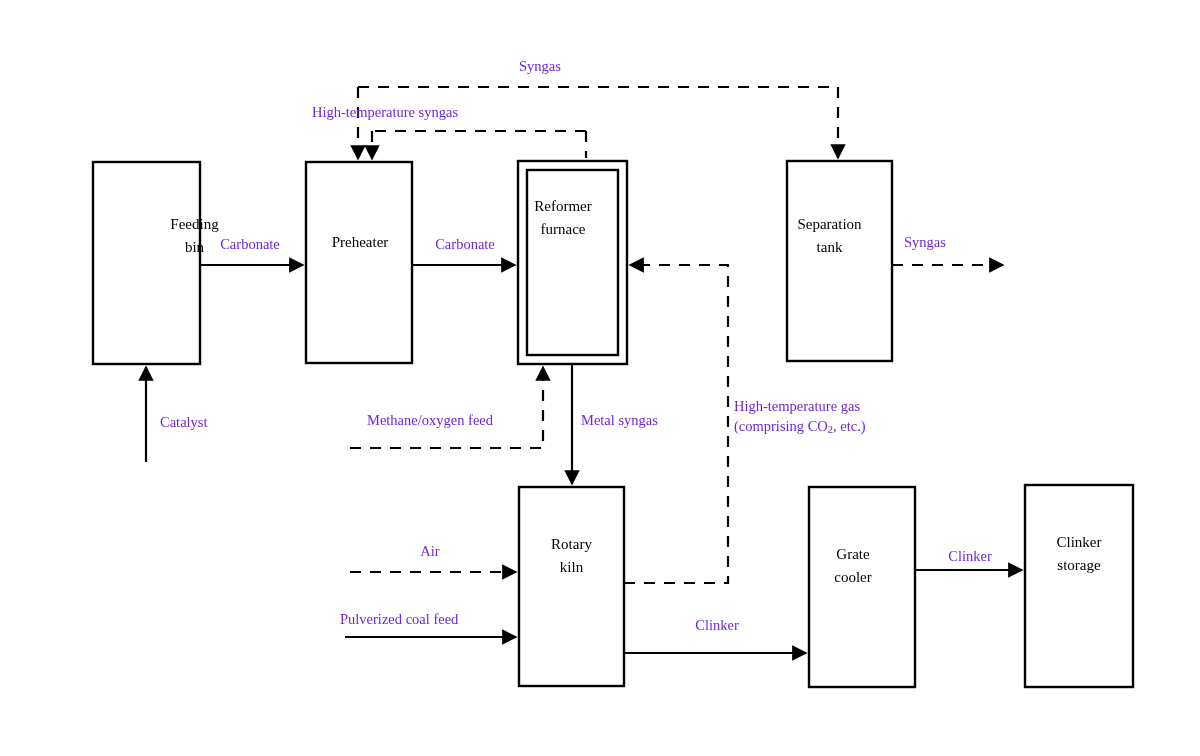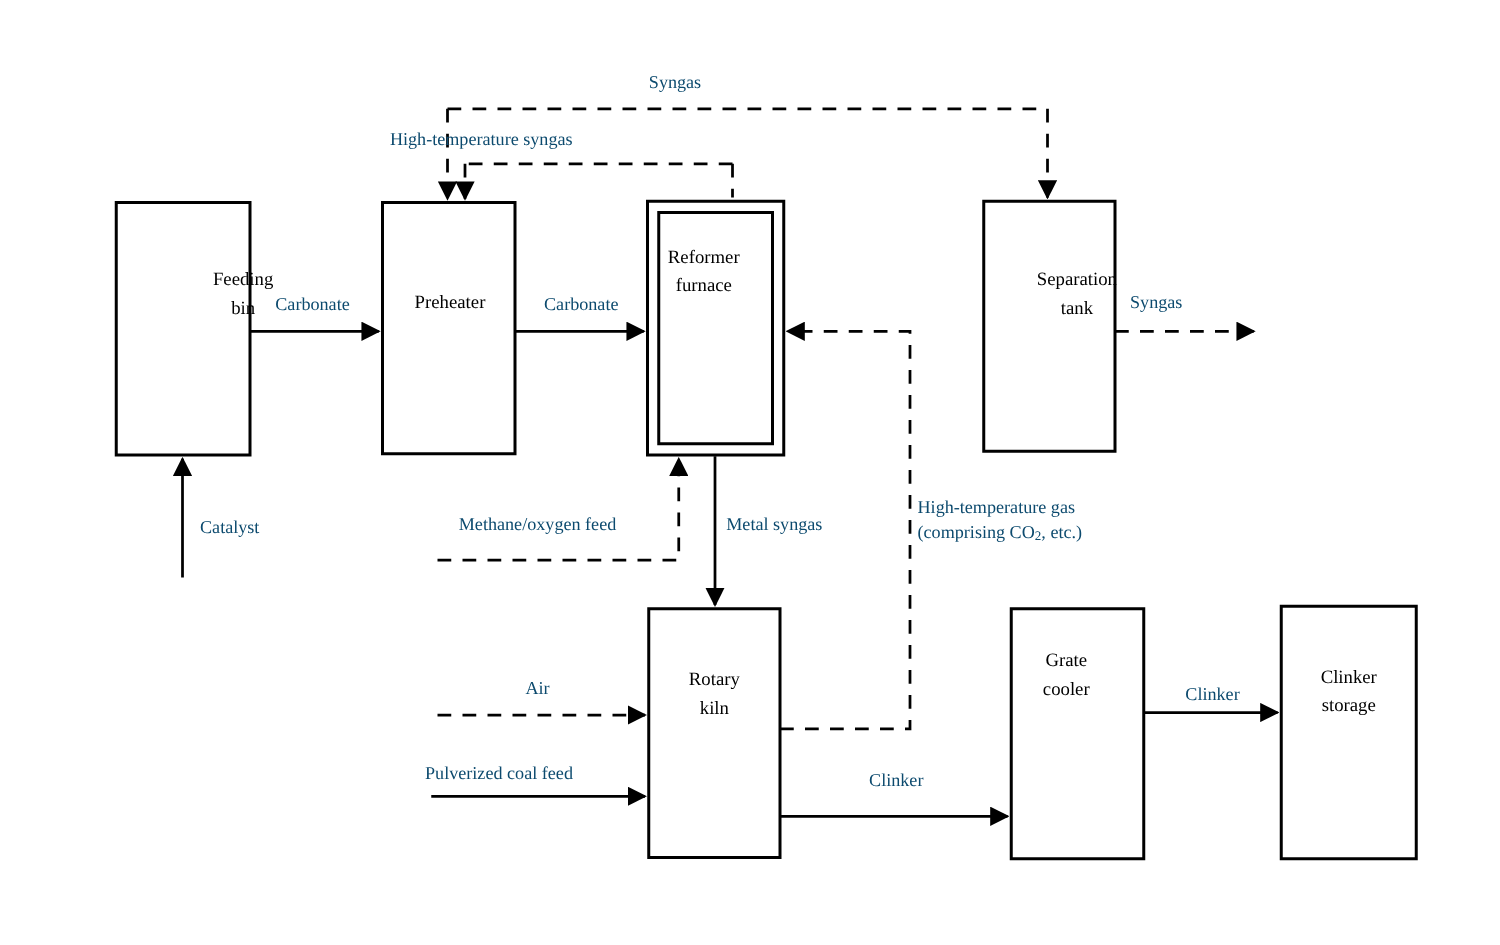--- a/index.html
+++ b/index.html
@@ -29,21 +29,21 @@
     font-size: 15px;
     color: #000000;
     line-height: 1.55;
     pointer-events: none;
     white-space: pre-line;
   }
   .edge-label {
     position: absolute;
     font-family: "Liberation Serif", "DejaVu Serif", serif;
     font-size: 14.5px;
-    color: #0c4a6e;
+    color: #6d28d9;
     line-height: 1.35;
     white-space: nowrap;
   }
   .edge-label.multi { white-space: pre-line; }
   .el-center { text-align: center; transform: translateX(-50%); }
   .el-left   { text-align: left; }
   sub { font-size: 0.72em; vertical-align: -0.22em; }
 </style>
 </head>
 <body>
@@ -95,25 +95,25 @@
 
       <path d="M 350 572 L 516 572" marker-end="url(#arrow)"></path>
     </g>
   </svg>
 
   <div class="node-label" style="left:93px; top:213px; width:107px;margin-left:48px;">Feeding
 bin</div>
   <div class="node-label" style="left:306px; top:231px; width:108px;">Preheater</div>
   <div class="node-label" style="left:518px; top:195px; width:90px;">Reformer
 furnace</div>
-  <div class="node-label" style="left:787px; top:213px; width:85px;margin-left:32px;">Separation
+  <div class="node-label" style="left:787px; top:213px; width:85px;">Separation
 tank</div>
   <div class="node-label" style="left:519px; top:533px; width:105px;">Rotary
 kiln</div>
-  <div class="node-label" style="left:809px; top:518px; width:88px;">Grate
+  <div class="node-label" style="left:809px; top:543px; width:88px;">Grate
 cooler</div>
   <div class="node-label" style="left:1025px; top:531px; width:108px;">Clinker
 storage</div>
 
   <div class="edge-label el-center" style="left:250px; top:235px;">Carbonate</div>
   <div class="edge-label el-center" style="left:465px; top:235px;">Carbonate</div>
   <div class="edge-label el-left" style="left:160px; top:413px;">Catalyst</div>
   <div class="edge-label el-center" style="left:540px; top:57px;">Syngas</div>
   <div class="edge-label el-center" style="left:385px; top:103px;">High-temperature syngas</div>
   <div class="edge-label el-left" style="left:904px; top:233px;">Syngas</div>

